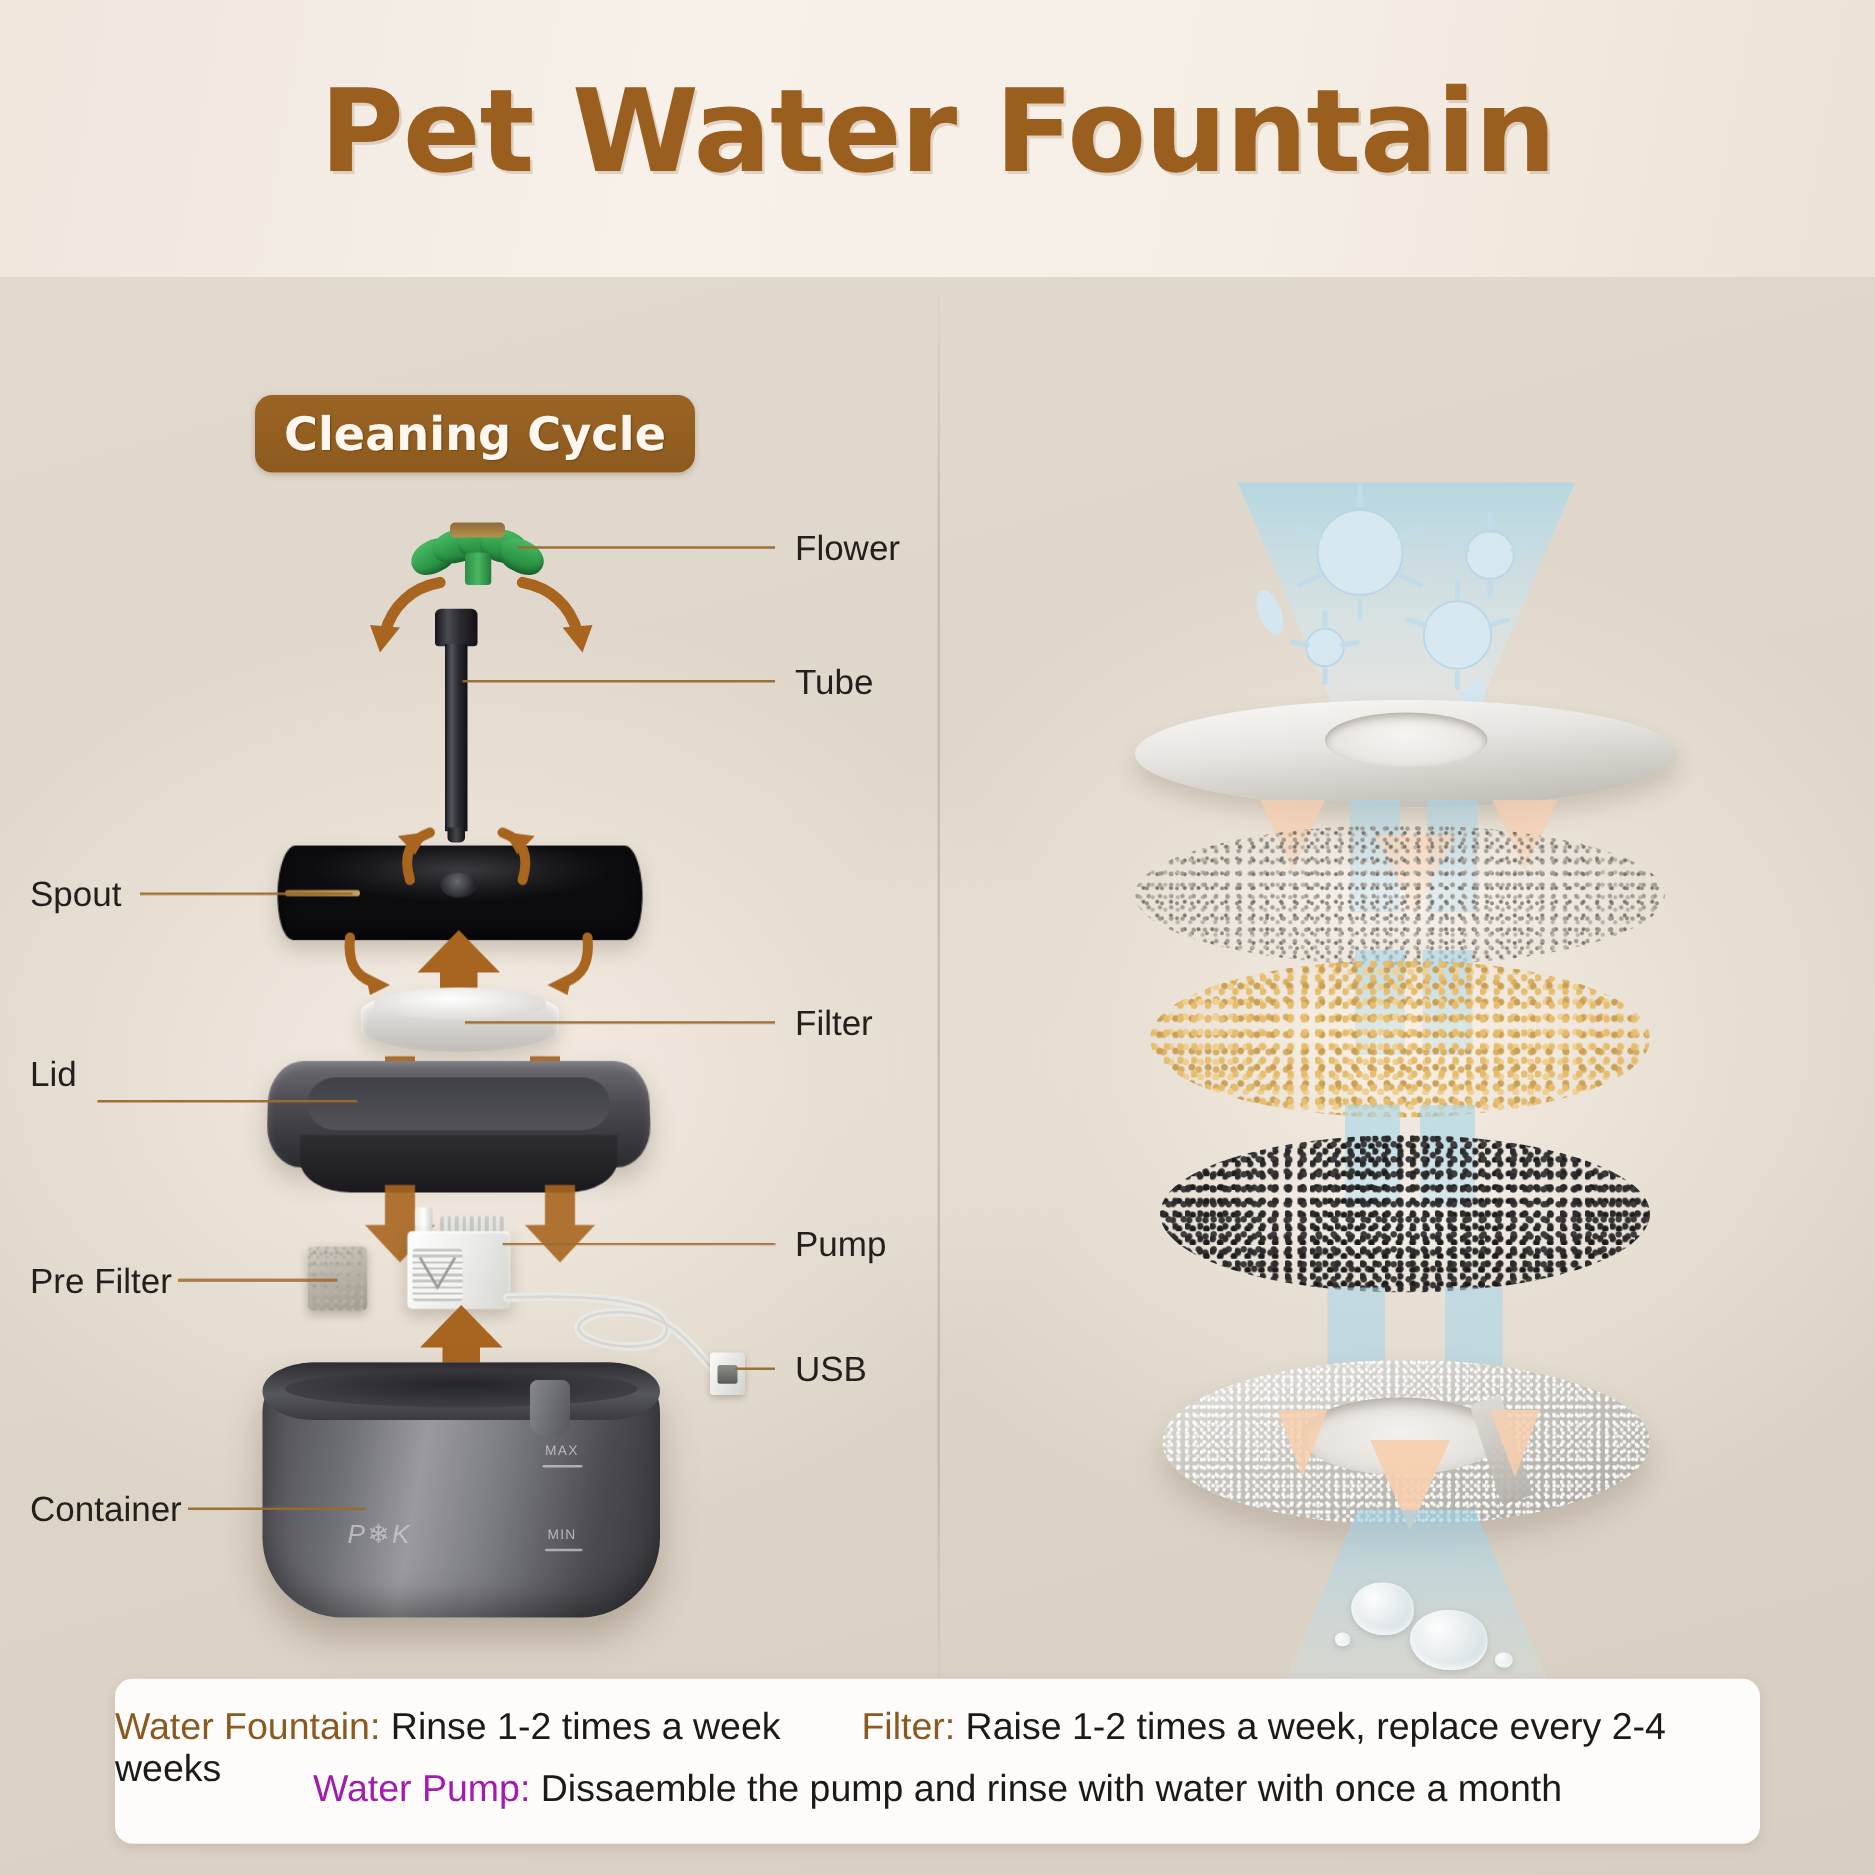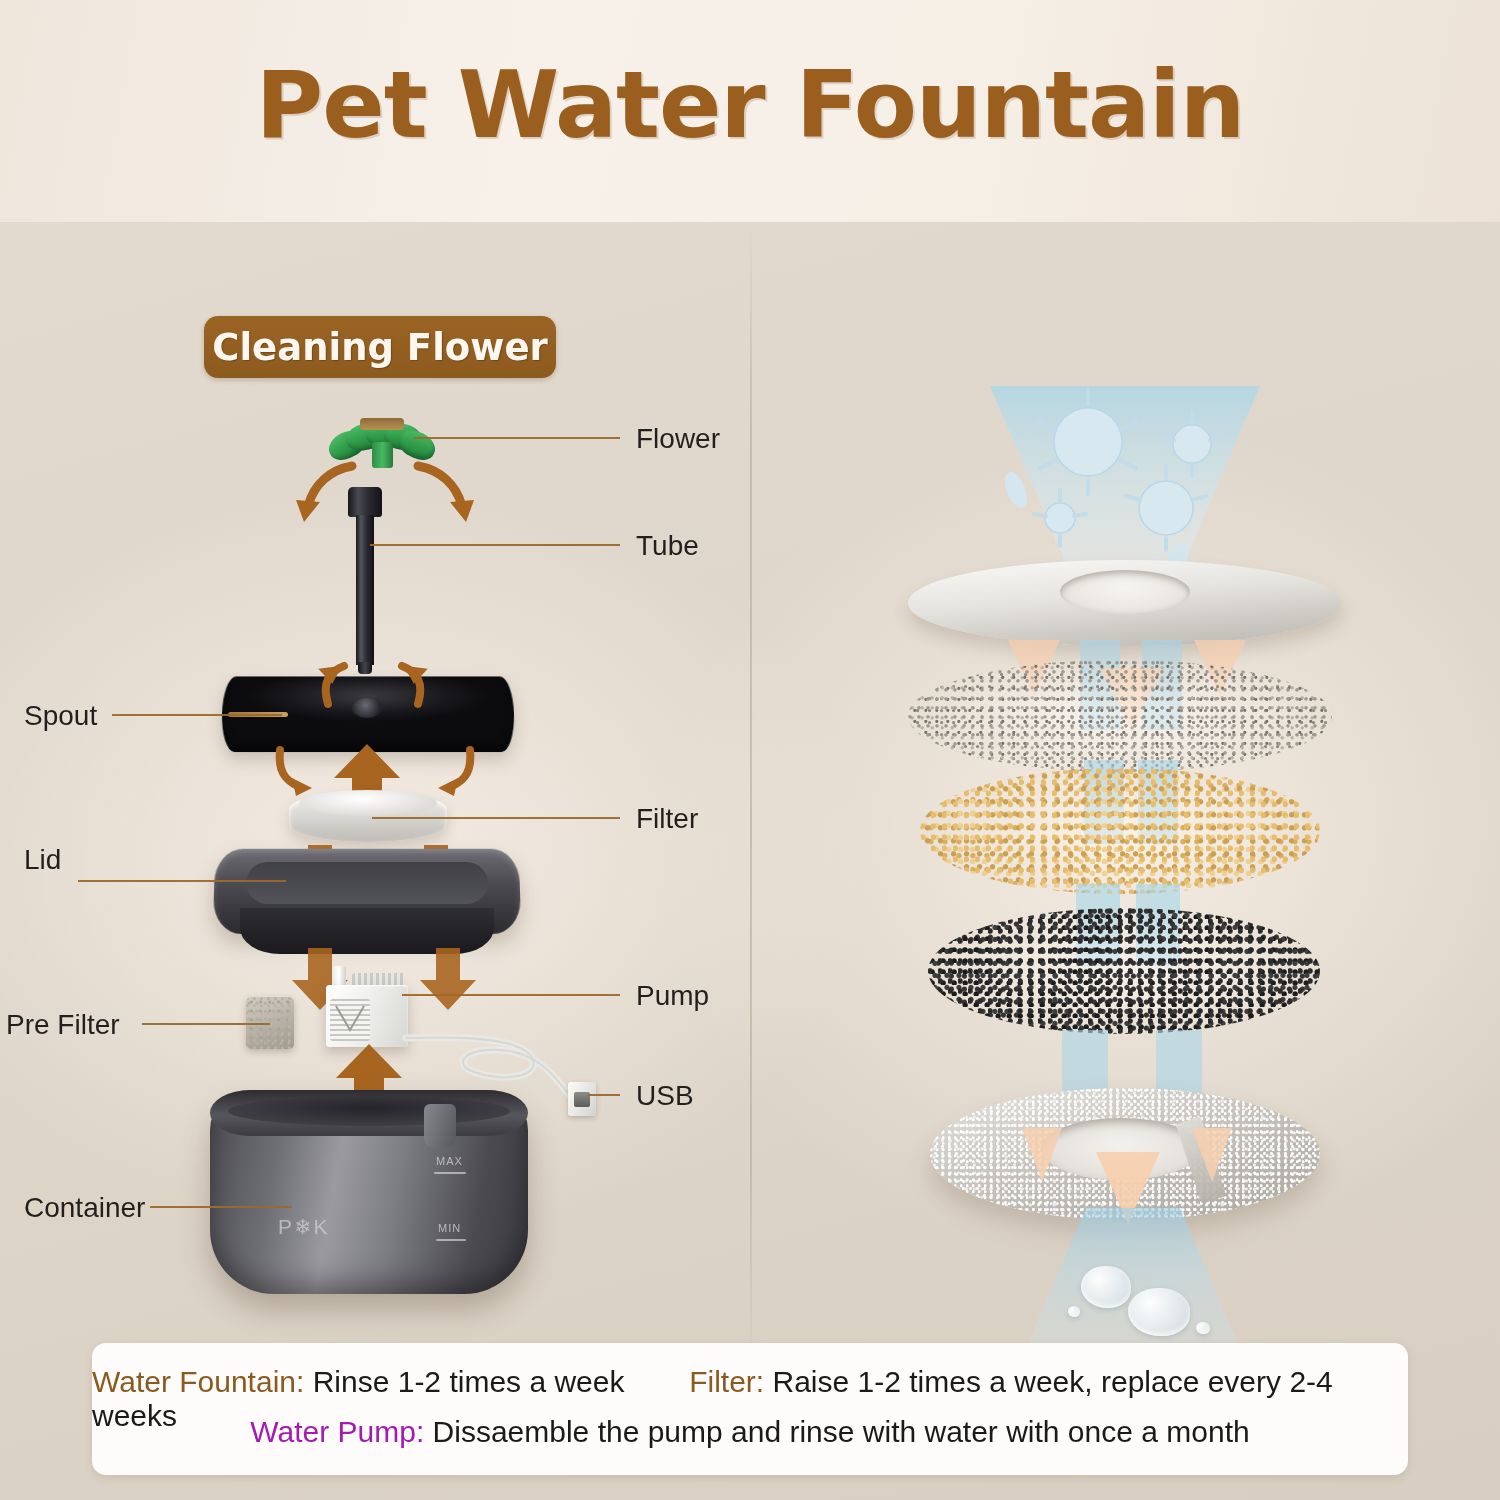--- a/index.html
+++ b/index.html
@@ -149,21 +149,21 @@
     border-radius:46px/26px;
     background:linear-gradient(180deg,#2c2c31 0%,#56565d 55%,#3b3b41 100%);}
   .container-mouth{position:absolute;left:228px;top:1096px;width:282px;height:30px;
     border-radius:50%;
     background:radial-gradient(ellipse at 50% 40%,#242429,#3e3e44 70%);}
   .notch{position:absolute;left:424px;top:1104px;width:32px;height:44px;
     border-radius:6px 6px 10px 10px;
     background:linear-gradient(110deg,#8d8d94,#55555c);opacity:.95;}
   .mark{position:absolute;font-size:11px;color:#cfcfd2;letter-spacing:1px;opacity:.8;}
   .mark-line{position:absolute;height:2px;background:#d2d2d5;opacity:.7;border-radius:1px;}
-  .logo{position:absolute;left:278px;top:1215px;font-size:21px;color:#d0d0d4;opacity:.72;letter-spacing:2px;}
+  .logo{position:absolute;left:278px;top:1215px;font-size:21px;color:#d0d0d4;opacity:.72;letter-spacing:2px;font-style:italic;}
   svg{display:block;overflow:visible;}
 
   
   .rpart{position:absolute;}
   .disc{position:absolute;}
   .grain-layer{position:absolute;border-radius:50%;}
 
   .disc-top{left:908px;top:560px;width:434px;height:86px;border-radius:50%;
     background:linear-gradient(175deg,#fbfaf8 0%,#e6e4e0 42%,#cfccc6 70%,#b9b6b0 100%);
     box-shadow:0 10px 18px rgba(90,75,55,.2);}
@@ -194,21 +194,21 @@
 <body>
 
 <div class="page">
 
   <div class="header-band"></div>
   <div class="page-title">Pet Water Fountain</div>
 
   <div class="body-bg"></div>
   <div class="divider"></div>
 
-  <div class="badge" id="badge-clean">Cleaning Flower</div>
+  <div class="badge" id="badge-clean">Cleaning Cycle</div>
 
   <div class="flower lpart">
     <div class="petal" style="left:0;top:14px;transform:rotate(-26deg)"></div>
     <div class="petal" style="left:18px;top:6px;transform:rotate(-12deg)"></div>
     <div class="petal" style="left:38px;top:3px;"></div>
     <div class="petal" style="left:56px;top:6px;transform:rotate(12deg)"></div>
     <div class="petal" style="left:70px;top:14px;transform:rotate(26deg)"></div>
     <div class="fcap"></div>
     <div class="fstem"></div>
   </div>
@@ -308,21 +308,21 @@
 
   <div class="callout" style="left:636px;top:803px;">Filter</div>
   <div class="lead" style="left:372px;top:817px;width:248px;"></div>
 
   <div class="callout" style="left:24px;top:844px;">Lid</div>
   <div class="lead" style="left:78px;top:880px;width:208px;"></div>
 
   <div class="callout" style="left:636px;top:980px;">Pump</div>
   <div class="lead" style="left:402px;top:994px;width:218px;"></div>
 
-  <div class="callout" style="left:6px;top:1009px;">Pre Filter</div>
+  <div class="callout" style="left:24px;top:1009px;">Pre Filter</div>
   <div class="lead" style="left:142px;top:1023px;width:128px;"></div>
 
   <div class="callout" style="left:636px;top:1080px;">USB</div>
   <div class="lead" style="left:588px;top:1094px;width:32px;"></div>
 
   <div class="callout" style="left:24px;top:1192px;">Container</div>
   <div class="lead" style="left:150px;top:1206px;width:142px;"></div>
 
   <svg class="rpart" style="left:960px;top:386px;width:330px;height:206px" viewBox="0 0 330 206">
     <defs>

